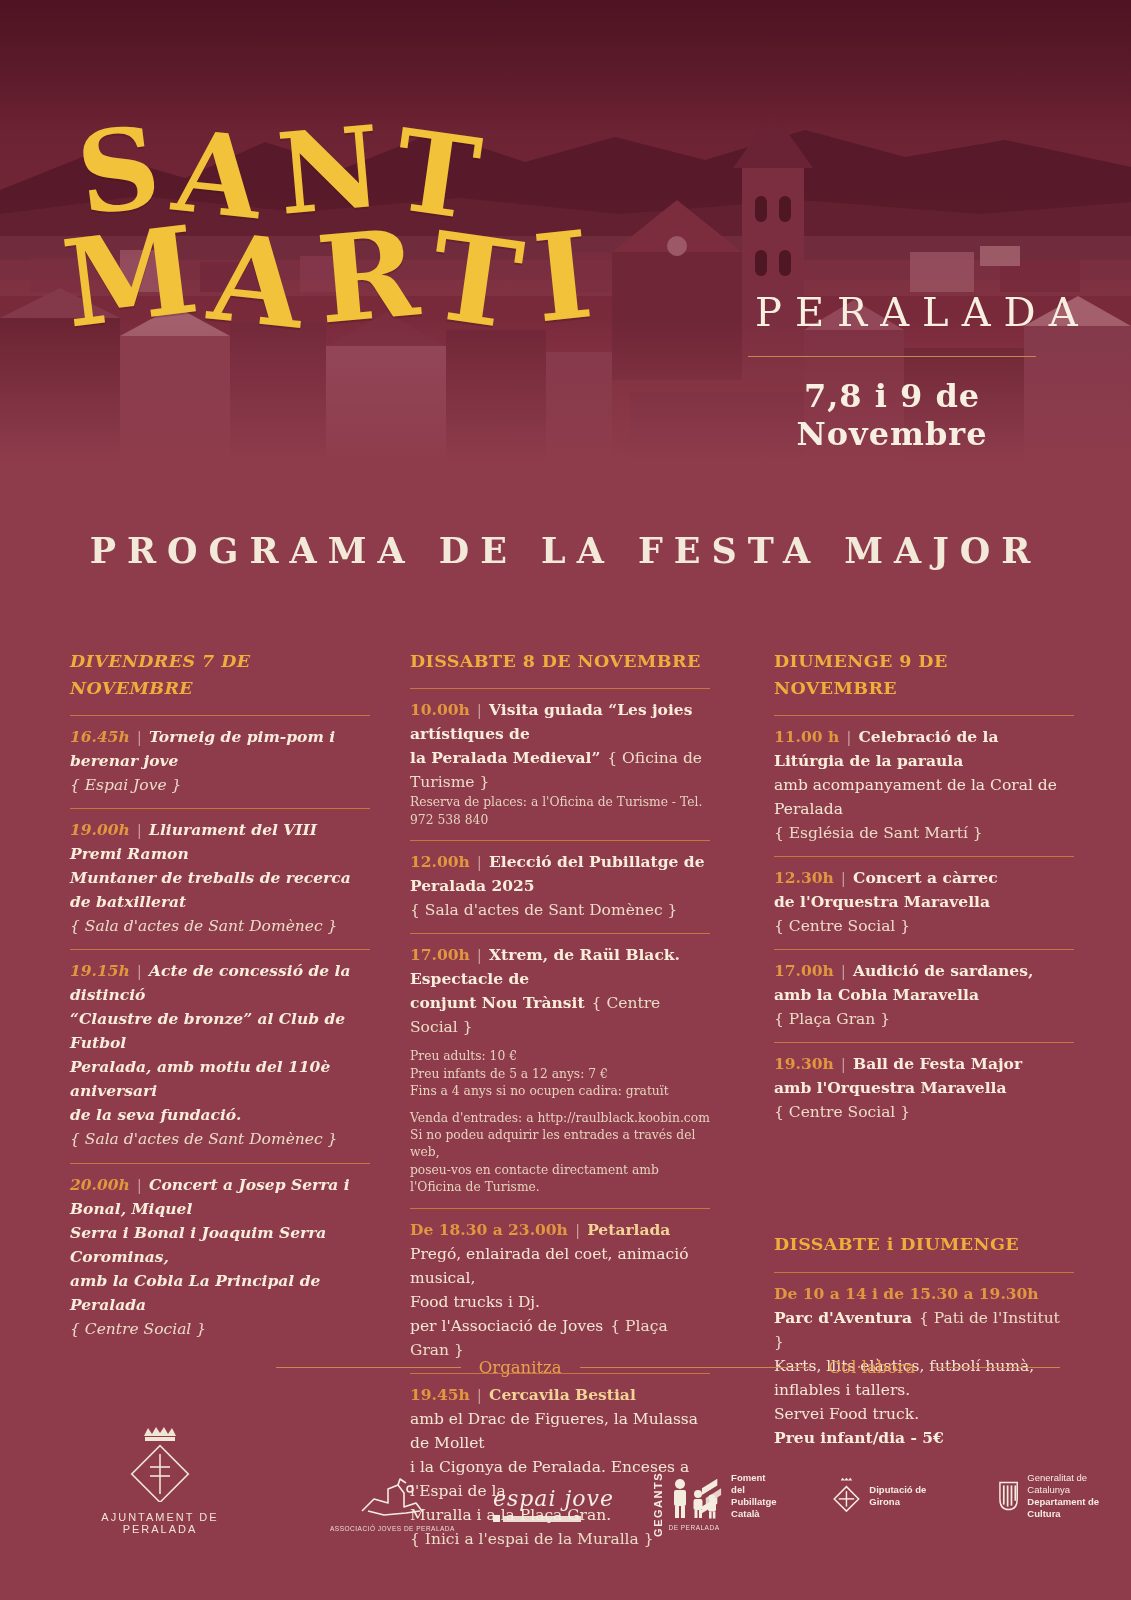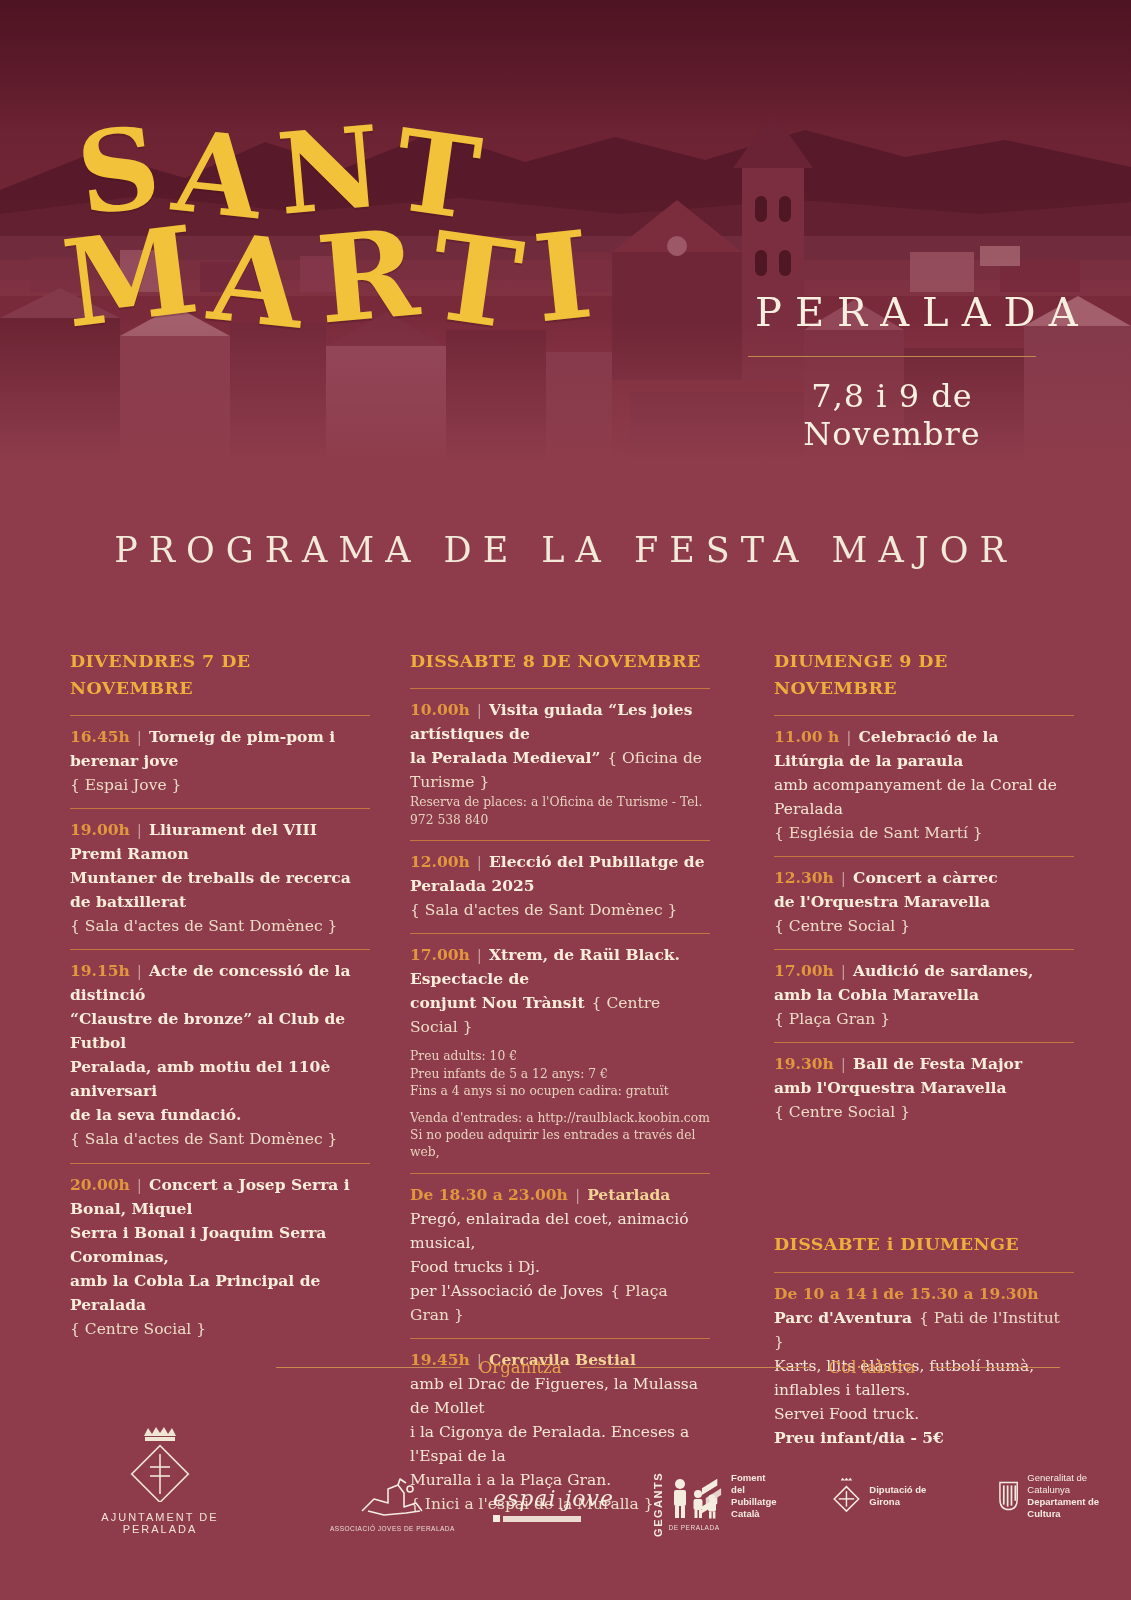--- a/index.html
+++ b/index.html
@@ -13,28 +13,28 @@
   .hero{position:absolute;top:0;left:0;width:1131px;height:462px;}
   .hero svg{display:block;width:100%;height:100%;}
   .hero-logo{position:absolute;left:78px;top:118px;color:#f2c23a;line-height:.92;
     font-weight:700;text-shadow:0 2px 0 rgba(60,10,20,.25);}
   .hero-logo .l1{font-size:112px;letter-spacing:16px;}
   .hero-logo .l2{font-size:120px;letter-spacing:14px;margin-left:-14px;}
   .hero-logo span{display:inline-block;}
   .hero-right{position:absolute;left:742px;top:276px;width:300px;text-align:center;margin-top:13px;}
   .town-name{font-size:40px;letter-spacing:13px;padding-left:13px;color:#f7efe0;font-weight:400;}
   .hero-rule{height:1px;background:#c08a4a;margin:21px 6px 20px;}
-  .hero-dates{font-size:32px;font-weight:400;letter-spacing:1px;color:#f7efe0;}
+  .hero-dates{font-size:32px;font-weight:700;letter-spacing:1px;color:#f7efe0;}
   
   .page-title{position:absolute;top:530px;left:0;width:100%;text-align:center;
-    font-size:35px;letter-spacing:11px;color:#f2e9d8;font-weight:400;}
+    font-size:35px;letter-spacing:11px;color:#f2e9d8;font-weight:700;}
   
   .columns{position:absolute;top:648px;left:0;width:100%;}
   .col{position:absolute;top:0;width:300px;font-size:15.5px;line-height:1.55;}
-  .col.c1{left:70px;} .col.c2{left:410px;} .col.c3{left:774px;}
+  .col.c1{left:70px;font-style:italic;} .col.c2{left:410px;} .col.c3{left:774px;}
   .section + .section{margin-top:96px;}
   .day-header{color:#efae3b;font-weight:700;font-size:17.5px;letter-spacing:.4px;margin:0 0 13px;}
   .col-hr{border:0;border-top:1px solid rgba(203,124,61,.92);margin:0;}
   .entry{padding:9px 0 11px;}
   .ln{margin:0;}
   .ln.gap{margin-top:9px;}
   .sg-time{color:#e2973f;font-weight:700;}
   .sg-sep{color:rgba(245,234,215,.55);font-weight:400;padding:0 7px;}
   .sg-title{color:#f7edda;font-weight:700;}
   .sg-tgold{color:#f2d395;font-weight:700;}
@@ -203,20 +203,21 @@
           </div>
           <hr class="col-hr">
           <div class="entry">
             <p class="ln"><span class="sg-time">17.00h</span><span class="sg-sep">|</span><span class="sg-title">Xtrem, de Raül Black. Espectacle de</span></p>
             <p class="ln"><span class="sg-title">conjunt Nou Trànsit</span><span class="sg-loc after">{ Centre Social }</span></p>
             <p class="ln fine-ln gap"><span class="sg-fine">Preu adults: 10 €</span></p>
             <p class="ln fine-ln"><span class="sg-fine">Preu infants de 5 a 12 anys: 7 €</span></p>
             <p class="ln fine-ln"><span class="sg-fine">Fins a 4 anys si no ocupen cadira: gratuït</span></p>
             <p class="ln fine-ln gap"><span class="sg-fine">Venda d'entrades: a http://raulblack.koobin.com</span></p>
             <p class="ln fine-ln"><span class="sg-fine">Si no podeu adquirir les entrades a través del web,</span></p>
+            <p class="ln fine-ln"><span class="sg-fine">poseu-vos en contacte directament amb l'Oficina de Turisme.</span></p>
           </div>
           <hr class="col-hr">
           <div class="entry">
             <p class="ln"><span class="sg-time">De 18.30 a 23.00h</span><span class="sg-sep">|</span><span class="sg-tgold">Petarlada</span></p>
             <p class="ln"><span class="sg-body">Pregó, enlairada del coet, animació musical,</span></p>
             <p class="ln"><span class="sg-body">Food trucks i Dj.</span></p>
             <p class="ln"><span class="sg-body">per l'Associació de Joves</span><span class="sg-loc after">{ Plaça Gran }</span></p>
           </div>
           <hr class="col-hr">
           <div class="entry">

